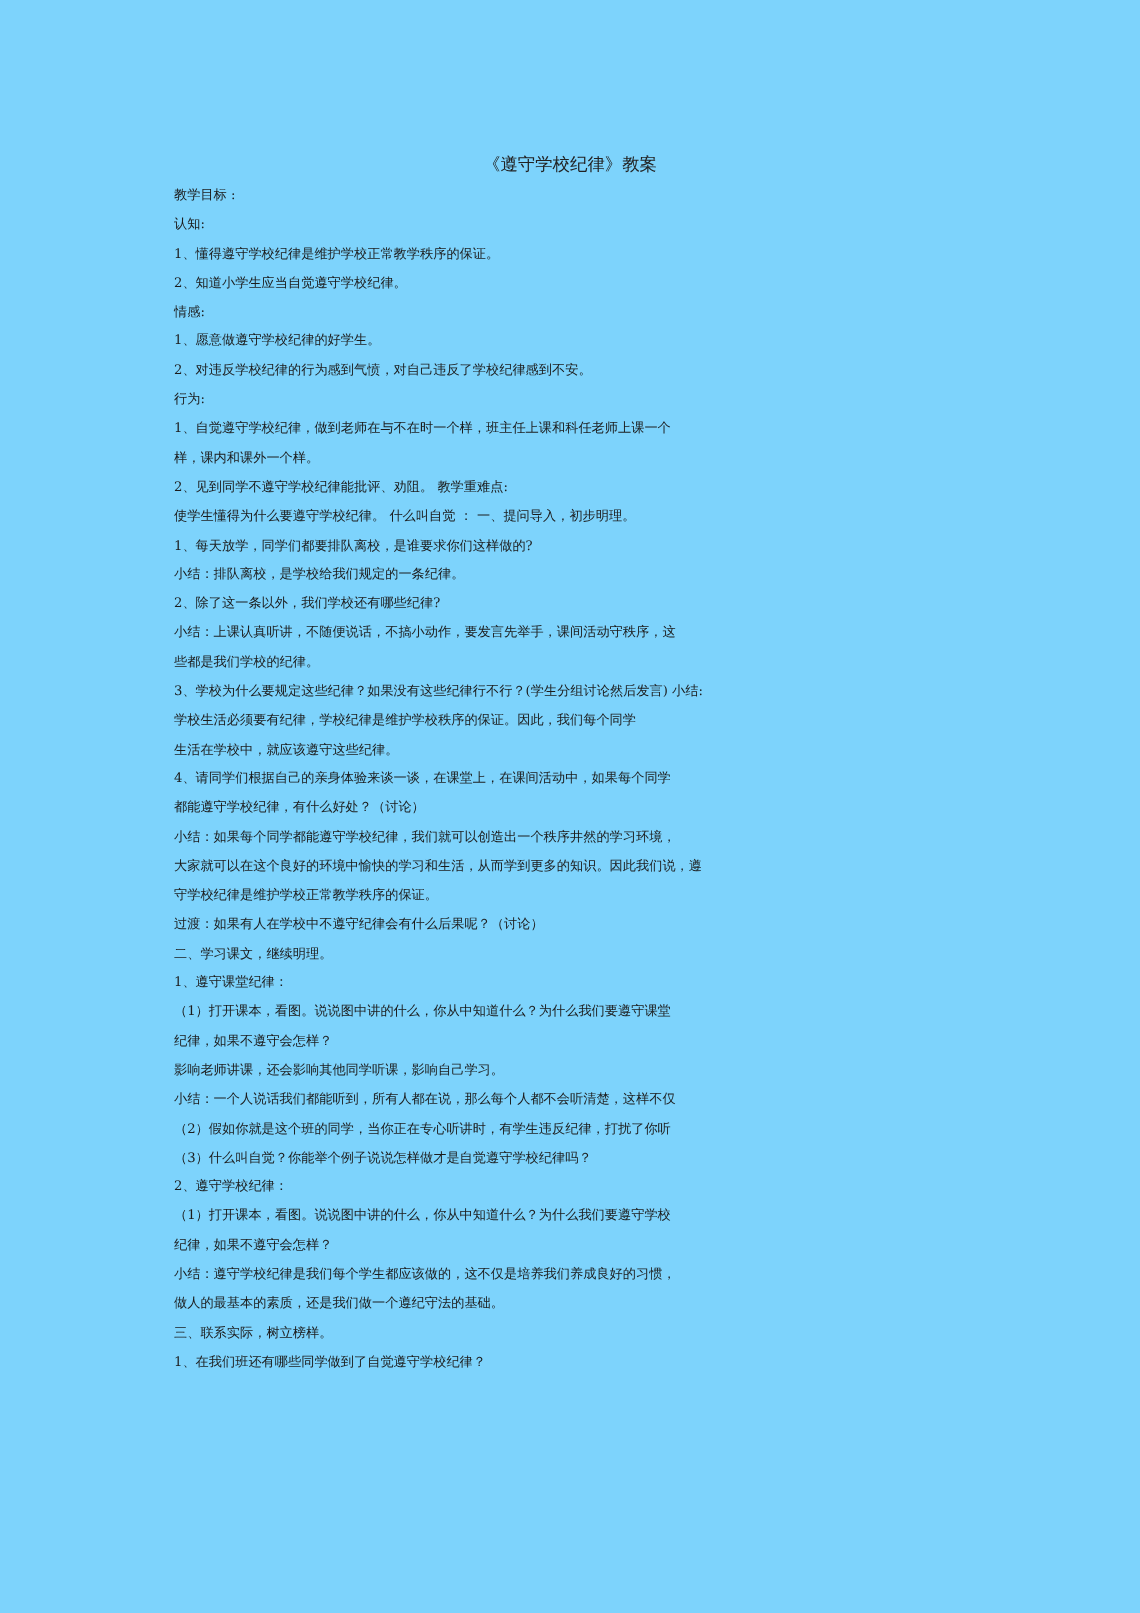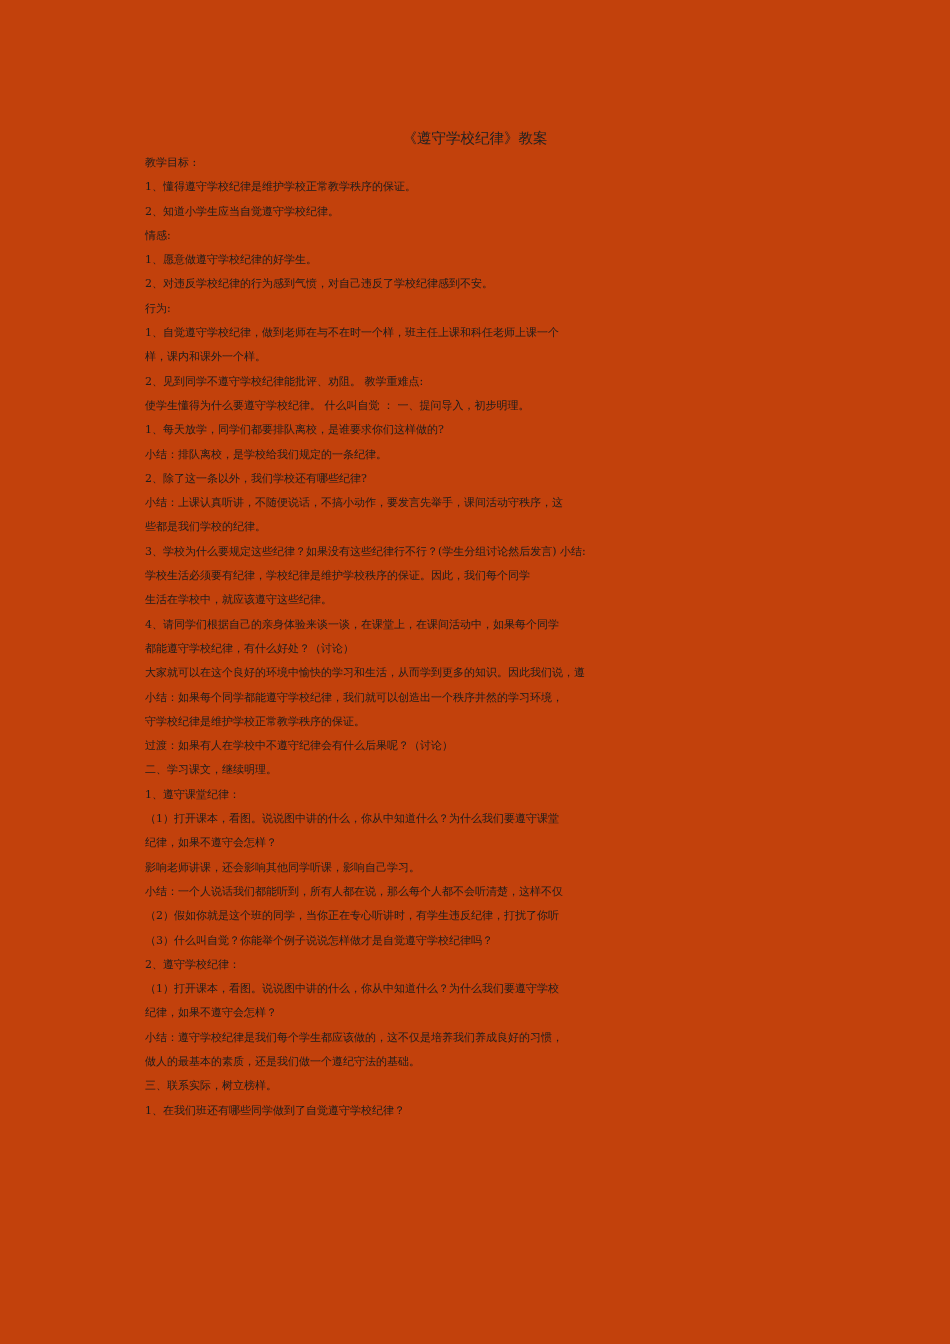--- a/index.html
+++ b/index.html
@@ -1,59 +1,60 @@
 <!DOCTYPE html>
 <html><head>
   <meta charset="utf-8">
   <style>
     html, body { margin: 0; padding: 0; background: #ffffff; }
     body { width: 950px; height: 1344px; position: relative; overflow: hidden; }
     .page {
-      position: absolute; left: 0; top: 0; width: 950px; height: 1344px; background: #c2410c;
+      position: absolute; left: 0; top: 0; width: 950px; height: 1344px; background: #7dd3fc;
     }
     .title {
       position: absolute; left: 0; width: 950px; top: 127px;
       text-align: center; font-family: "DejaVu Serif", serif; font-size: 14.5px; color: #222;
       line-height: 22px;
     }
     .body {
       position: absolute; left: 145px; top: 151px; width: 670px;
       font-family: "DejaVu Serif", serif; font-size: 11px; color: #1c1c1c;
     }
     .line { height: 24.3px; line-height: 24.3px; white-space: nowrap; }
   </style>
 </head>
 <body>
 
 <div class="page">
   <div class="title">《遵守学校纪律》教案</div>
   <div class="body">
     <div class="line">教学目标 :</div>
+    <div class="line">认知:</div>
     <div class="line">1、懂得遵守学校纪律是维护学校正常教学秩序的保证。</div>
     <div class="line">2、知道小学生应当自觉遵守学校纪律。</div>
     <div class="line">情感:</div>
     <div class="line">1、愿意做遵守学校纪律的好学生。</div>
     <div class="line">2、对违反学校纪律的行为感到气愤，对自己违反了学校纪律感到不安。</div>
     <div class="line">行为:</div>
     <div class="line">1、自觉遵守学校纪律，做到老师在与不在时一个样，班主任上课和科任老师上课一个</div>
     <div class="line">样，课内和课外一个样。</div>
     <div class="line">2、见到同学不遵守学校纪律能批评、劝阻。 教学重难点:</div>
     <div class="line"> 使学生懂得为什么要遵守学校纪律。 什么叫自觉 ： 一、提问导入，初步明理。</div>
     <div class="line">1、每天放学，同学们都要排队离校，是谁要求你们这样做的?</div>
     <div class="line">小结：排队离校，是学校给我们规定的一条纪律。</div>
     <div class="line">2、除了这一条以外，我们学校还有哪些纪律?</div>
     <div class="line">小结：上课认真听讲，不随便说话，不搞小动作，要发言先举手，课间活动守秩序，这</div>
     <div class="line">些都是我们学校的纪律。</div>
     <div class="line">3、学校为什么要规定这些纪律？如果没有这些纪律行不行？(学生分组讨论然后发言) 小结:</div>
     <div class="line">学校生活必须要有纪律，学校纪律是维护学校秩序的保证。因此，我们每个同学</div>
     <div class="line">生活在学校中，就应该遵守这些纪律。</div>
     <div class="line">4、请同学们根据自己的亲身体验来谈一谈，在课堂上，在课间活动中，如果每个同学</div>
     <div class="line">都能遵守学校纪律，有什么好处？（讨论）</div>
+    <div class="line">小结：如果每个同学都能遵守学校纪律，我们就可以创造出一个秩序井然的学习环境，</div>
     <div class="line">大家就可以在这个良好的环境中愉快的学习和生活，从而学到更多的知识。因此我们说，遵</div>
-    <div class="line">小结：如果每个同学都能遵守学校纪律，我们就可以创造出一个秩序井然的学习环境，</div>
     <div class="line">守学校纪律是维护学校正常教学秩序的保证。</div>
     <div class="line">过渡：如果有人在学校中不遵守纪律会有什么后果呢？（讨论）</div>
     <div class="line">二、学习课文，继续明理。</div>
     <div class="line">1、遵守课堂纪律：</div>
     <div class="line">（1）打开课本，看图。说说图中讲的什么，你从中知道什么？为什么我们要遵守课堂</div>
     <div class="line">纪律，如果不遵守会怎样？</div>
     <div class="line">影响老师讲课，还会影响其他同学听课，影响自己学习。</div>
     <div class="line">小结：一个人说话我们都能听到，所有人都在说，那么每个人都不会听清楚，这样不仅</div>
     <div class="line">（2）假如你就是这个班的同学，当你正在专心听讲时，有学生违反纪律，打扰了你听</div>
     <div class="line">（3）什么叫自觉？你能举个例子说说怎样做才是自觉遵守学校纪律吗？</div>

